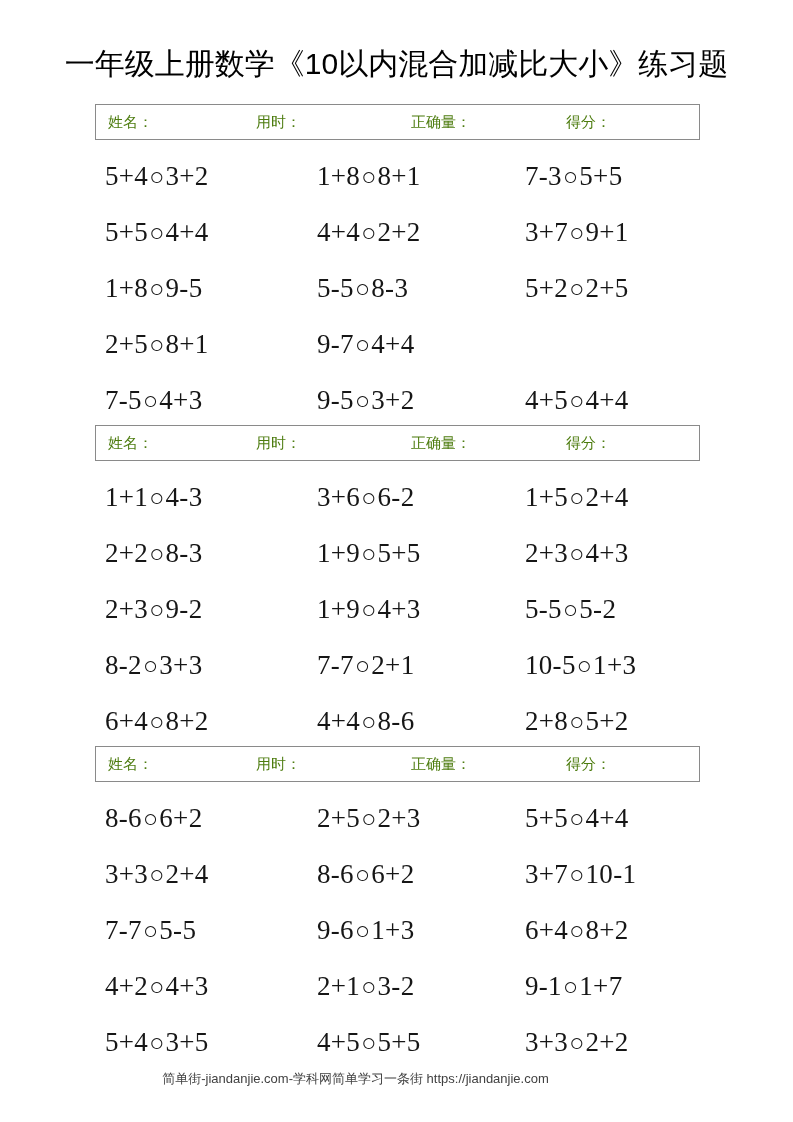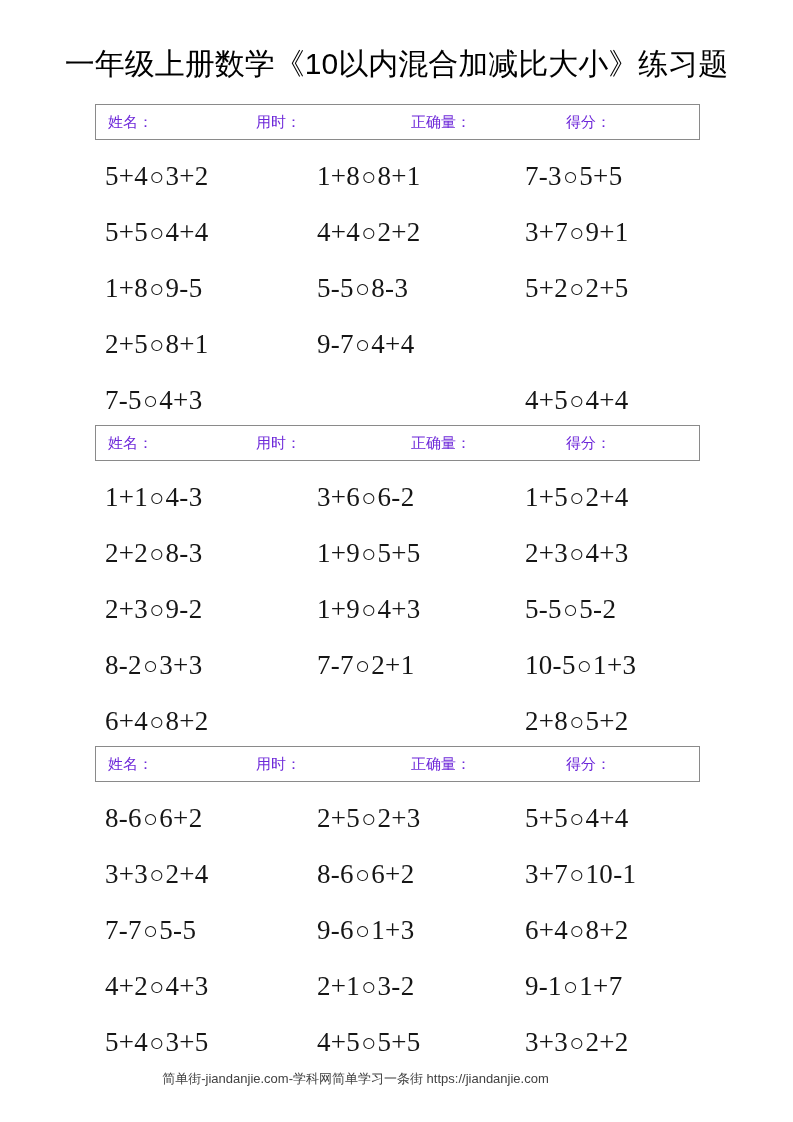--- a/index.html
+++ b/index.html
@@ -51,21 +51,21 @@
   
   .info-bar {
     box-sizing: border-box;
     width: 605px;
     height: 36px;
     border: 1.5px solid #8a8a8a;
     background: #ffffff;
     position: relative;
     font-family: "Liberation Sans", "DejaVu Sans", sans-serif;
     font-size: 15px;
-    color: #6d28d9;
+    color: #4d7c0f;
   }
   .info-cell {
     position: absolute;
     top: 50%;
     transform: translateY(-50%);
     white-space: nowrap;
   }
   .info-cell.c0 { left: 12px; }
   .info-cell.c1 { left: 160px; }
   .info-cell.c2 { left: 315px; }
@@ -144,20 +144,21 @@
           <div class="problem col0"><span>1+8</span><span class="op-circle">○</span><span>9-5</span></div>
           <div class="problem col1"><span>5-5</span><span class="op-circle">○</span><span>8-3</span></div>
           <div class="problem col2"><span>5+2</span><span class="op-circle">○</span><span>2+5</span></div>
         </div>
         <div class="problem-row">
           <div class="problem col0"><span>2+5</span><span class="op-circle">○</span><span>8+1</span></div>
           <div class="problem col1"><span>9-7</span><span class="op-circle">○</span><span>4+4</span></div>
         </div>
         <div class="problem-row">
           <div class="problem col0"><span>7-5</span><span class="op-circle">○</span><span>4+3</span></div>
+          <div class="problem col1"><span>9-5</span><span class="op-circle">○</span><span>3+2</span></div>
           <div class="problem col2"><span>4+5</span><span class="op-circle">○</span><span>4+4</span></div>
         </div>
       </div>
   </div>
 
   <div class="section section-2">
     <div class="info-bar">
       <span class="info-cell c0">姓名：</span>
       <span class="info-cell c1">用时：</span>
       <span class="info-cell c2">正确量：</span>
@@ -179,20 +180,21 @@
           <div class="problem col1"><span>1+9</span><span class="op-circle">○</span><span>4+3</span></div>
           <div class="problem col2"><span>5-5</span><span class="op-circle">○</span><span>5-2</span></div>
         </div>
         <div class="problem-row">
           <div class="problem col0"><span>8-2</span><span class="op-circle">○</span><span>3+3</span></div>
           <div class="problem col1"><span>7-7</span><span class="op-circle">○</span><span>2+1</span></div>
           <div class="problem col2"><span>10-5</span><span class="op-circle">○</span><span>1+3</span></div>
         </div>
         <div class="problem-row">
           <div class="problem col0"><span>6+4</span><span class="op-circle">○</span><span>8+2</span></div>
+          <div class="problem col1"><span>4+4</span><span class="op-circle">○</span><span>8-6</span></div>
           <div class="problem col2"><span>2+8</span><span class="op-circle">○</span><span>5+2</span></div>
         </div>
       </div>
   </div>
 
   <div class="section section-3">
     <div class="info-bar">
       <span class="info-cell c0">姓名：</span>
       <span class="info-cell c1">用时：</span>
       <span class="info-cell c2">正确量：</span>

